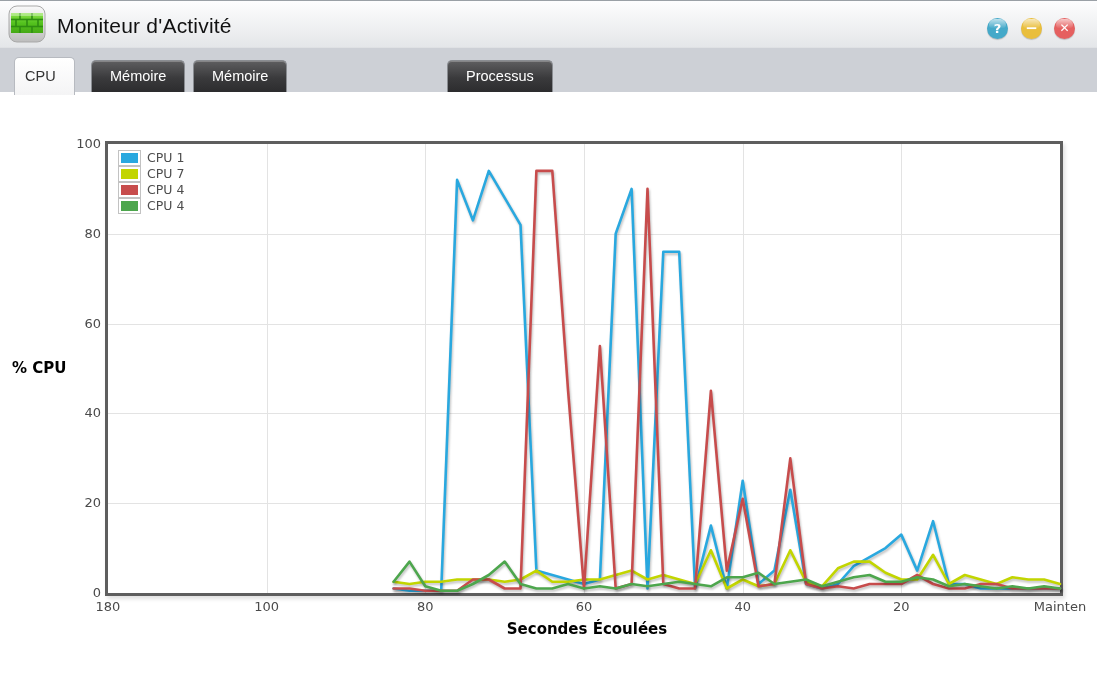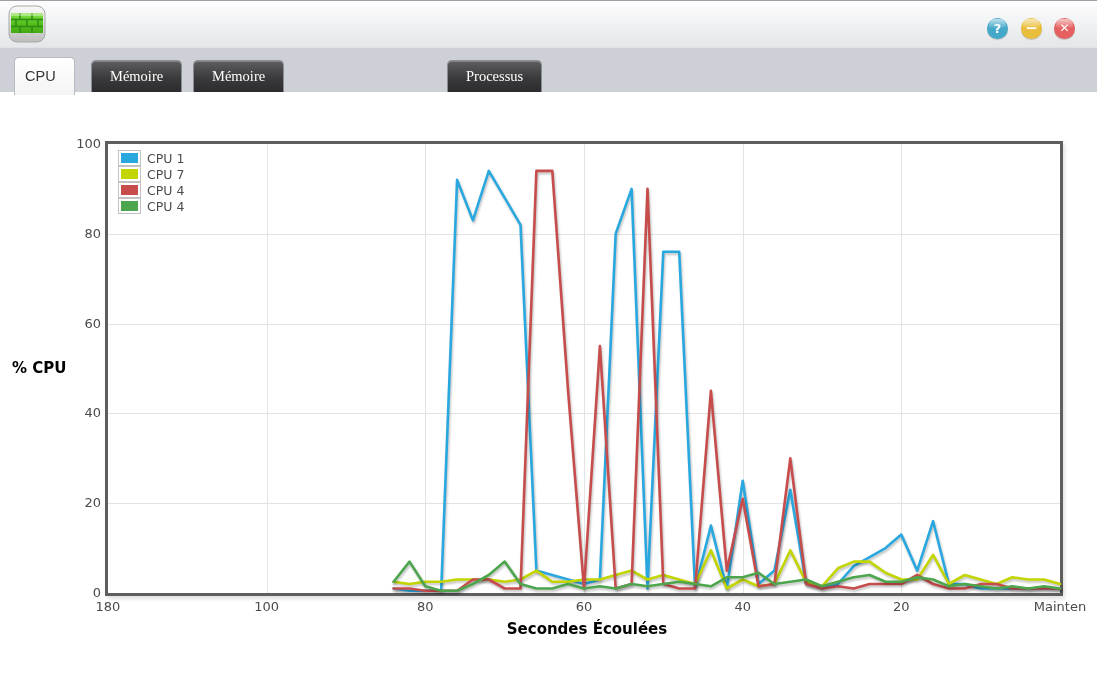--- a/index.html
+++ b/index.html
@@ -44,40 +44,39 @@
   .tab{
     position:absolute;bottom:-3px;height:32px;line-height:32px;
     padding:0 18px;border-radius:5px 5px 0 0;font-size:14.5px;
     cursor:pointer;white-space:nowrap;box-sizing:content-box;
   }
   .tab.inactive{
     height:31px;line-height:31px;bottom:0;
     background:linear-gradient(#5e5e60,#3a3a3c 55%,#2c2c2e);
     color:#fff;border:1px solid #8a8d92;border-bottom:none;
     box-shadow:inset 0 1px 0 rgba(255,255,255,.25);
-    font-family:Liberation Serif, serif;
   }
   .tab.active{
     background:linear-gradient(#ffffff,#f4f4f5);
     color:#333;border:1px solid #b7bac0;border-bottom:none;
     height:37px;line-height:36px;z-index:3;
   }
 
   
   .plot{
     position:absolute;left:105px;top:141px;width:958px;height:455px;
     border:3px solid #5e5e5e;background:#fff;box-sizing:border-box;
     box-shadow:2px 3px 4px rgba(0,0,0,.12);
   }
   .gridline-v{position:absolute;top:0;width:1px;height:449px;background:#e3e3e3;}
   .gridline-h{position:absolute;left:0;height:1px;width:952px;background:#e3e3e3;}
   .plot svg{position:absolute;left:0;top:0;overflow:visible;}
 
   .legend{position:absolute;left:10px;top:6px;z-index:4;}
-  .legend-item{display:flex;align-items:center;height:16px;}
+  .legend-item{display:flex;height:16px;}
   .legend-swatch{
     width:17px;height:10px;background:#fff;border:1px solid #c2c2c2;
     padding:2px;display:inline-block;
   }
   .legend-swatch i{display:block;width:100%;height:100%;}
   .legend-label{
     margin-left:6px;font-family:"DejaVu Sans",sans-serif;
     font-size:12.5px;color:#4d4d4d;
   }
 
@@ -121,20 +120,21 @@
         <line x1="12" y1="8" x2="12" y2="14.5"></line>
         <line x1="24" y1="8" x2="24" y2="14.5"></line>
         <line x1="8" y1="14.5" x2="8" y2="21.5"></line>
         <line x1="19" y1="14.5" x2="19" y2="21.5"></line>
         <line x1="30" y1="14.5" x2="30" y2="21.5"></line>
         <line x1="12" y1="21.5" x2="12" y2="28"></line>
         <line x1="24" y1="21.5" x2="24" y2="28"></line>
       </g>
       <rect x="3" y="8" width="32" height="3" fill="rgba(255,255,255,0.35)"></rect>
     </svg>
+    <div class="window-title">Moniteur d'Activité</div>
     <div class="win-btn btn-help">
       <i class="gloss"></i><span class="glyph">?</span>
     </div>
     <div class="win-btn btn-min">
       <i class="gloss"></i><span class="glyph">−</span>
     </div>
     <div class="win-btn btn-close">
       <i class="gloss"></i><span class="glyph">✕</span>
     </div>
   </div>

